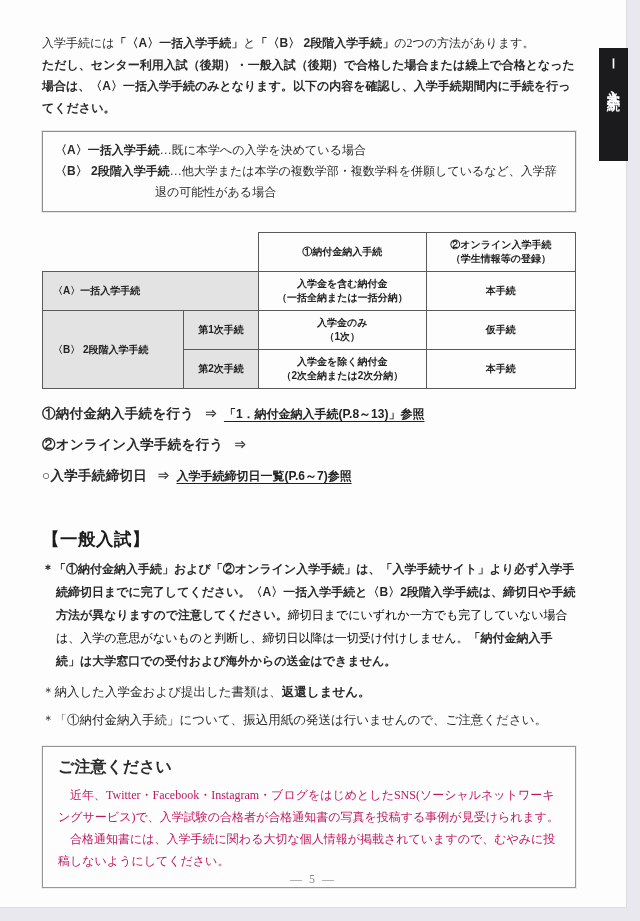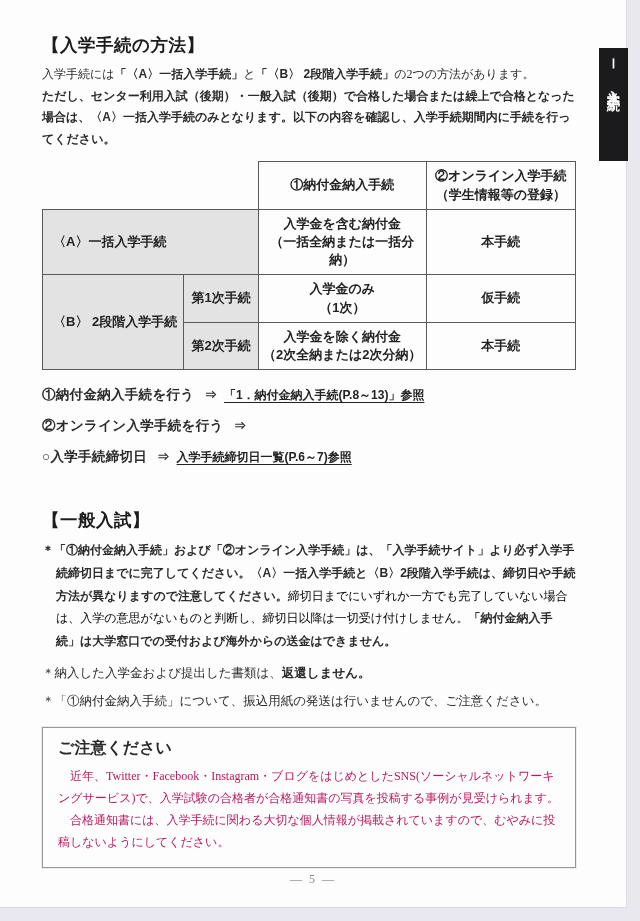--- a/index.html
+++ b/index.html
@@ -49,23 +49,23 @@
     border:1px solid #8d8d8d;
     box-shadow:0 0 0 1px #e6e6e6;
     padding:8px 12px;
     font-size:12px;line-height:1.75;
   }
   .def-line{padding-left:100px;text-indent:-100px;}
   .def-label{font-weight:bold;}
   .def-text{font-family:"Liberation Serif","DejaVu Serif",serif;}
   
   table.proc{
-    margin-top:11px;width:100%;
+    margin-top:20px;width:100%;
     border-collapse:collapse;
-    font-size:13px;line-height:1.4;
+    font-size:10px;line-height:1.4;
     table-layout:fixed;
   }
   table.proc td,table.proc th{
     border:1px solid #5a5a5a;
     text-align:center;vertical-align:middle;
     padding:5px 4px;font-weight:bold;color:#222;
     white-space:pre-line;
   }
   table.proc .blank{border:none;background:transparent;}
   table.proc .gray{background:#e3e3e4;text-align:left;padding-left:10px;}
@@ -118,27 +118,34 @@
 
 <div class="page"></div>
 
 <div class="side-tab">
   <span class="numeral">Ⅰ</span>
   <span class="tab-label">入学手続</span>
 </div>
 
 <div class="content">
 
-  <h1 class="section-heading">【入学手続の方法】</h1>
 
   <div class="intro">
     <span class="serif">入学手続には</span><span class="b">「〈A〉一括入学手続」</span><span class="serif">と</span><span class="b">「〈B〉 2段階入学手続」</span><span class="serif">の2つの方法があります。</span>
     <div class="intro-line2">ただし、センター利用入試（後期）・一般入試（後期）で合格した場合または繰上で合格となった場合は、〈A〉一括入学手続のみとなります。以下の内容を確認し、入学手続期間内に手続を行ってください。</div>
   </div>
 
+  <div class="def-box">
+    <div class="def-line">
+      <span class="def-label">〈A〉一括入学手続</span><span class="def-text">…既に本学への入学を決めている場合</span>
+    </div>
+    <div class="def-line">
+      <span class="def-label">〈B〉 2段階入学手続</span><span class="def-text">…他大学または本学の複数学部・複数学科を併願しているなど、入学辞退の可能性がある場合</span>
+    </div>
+  </div>
 
   <table class="proc">
     <colgroup>
         <col class="c-label">
         <col class="c-step">
         <col class="c-pay">
         <col class="c-online">
       </colgroup>
     <tbody>
         <tr>

